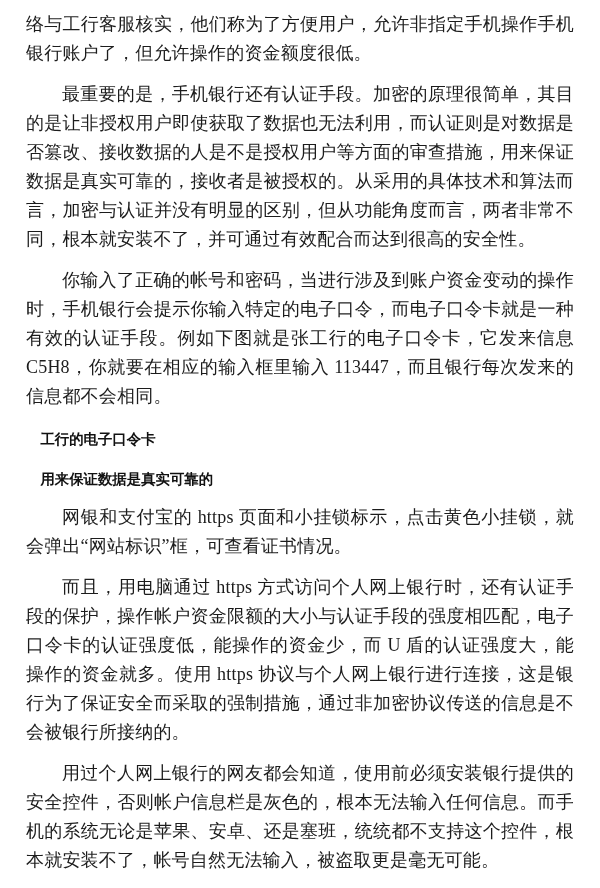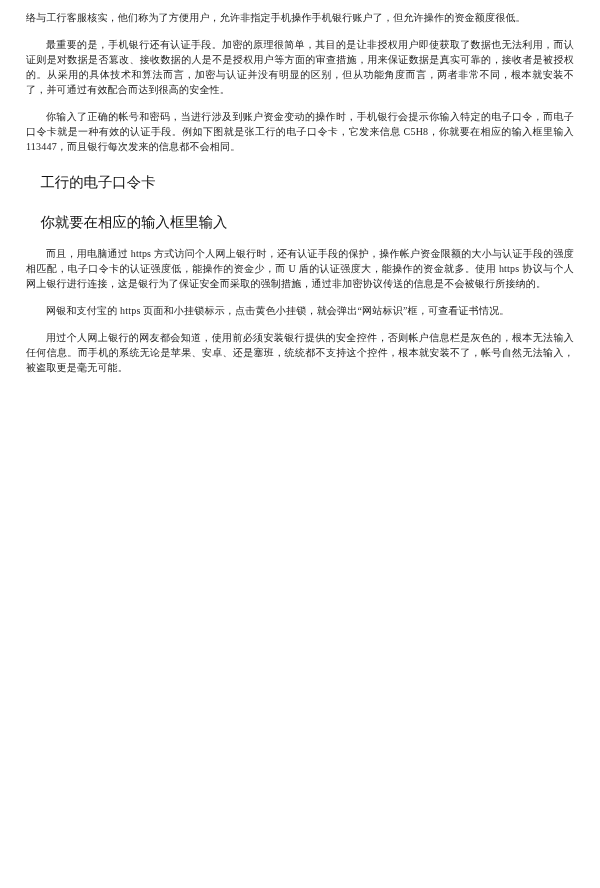--- a/index.html
+++ b/index.html
@@ -14,56 +14,56 @@
   }
   .page {
     width: 600px;
     min-height: 888px;
     box-sizing: border-box;
     padding: 10px 26px 12px 26px;
     background: #ffffff;
   }
   p.para {
     margin: 0 0 12px 0;
-    font-size: 10px;
-    line-height: 15px;
+    font-size: 18px;
+    line-height: 29px;
     text-align: justify;
     text-indent: 2em;
     letter-spacing: 0.2px;
     color: #1c1c1c;
   }
   p.para.noindent {
     text-indent: 0;
   }
   h3.heading {
     margin: 16px 0 12px 0;
     font-size: 14.4px;
     line-height: 24px;
-    font-weight: normal;
+    font-weight: bold;
     text-indent: 1em;
     color: #111111;
     font-family: "Liberation Sans", sans-serif;
   }
 </style>
 </head>
 <body>
 
 <div class="page">
 
   <p class="para noindent">络与工行客服核实，他们称为了方便用户，允许非指定手机操作手机银行账户了，但允许操作的资金额度很低。</p>
 
   <p class="para">最重要的是，手机银行还有认证手段。加密的原理很简单，其目的是让非授权用户即使获取了数据也无法利用，而认证则是对数据是否篡改、接收数据的人是不是授权用户等方面的审查措施，用来保证数据是真实可靠的，接收者是被授权的。从采用的具体技术和算法而言，加密与认证并没有明显的区别，但从功能角度而言，两者非常不同，根本就安装不了，并可通过有效配合而达到很高的安全性。</p>
 
   <p class="para">你输入了正确的帐号和密码，当进行涉及到账户资金变动的操作时，手机银行会提示你输入特定的电子口令，而电子口令卡就是一种有效的认证手段。例如下图就是张工行的电子口令卡，它发来信息 C5H8，你就要在相应的输入框里输入 113447，而且银行每次发来的信息都不会相同。</p>
 
   <h3 class="heading">工行的电子口令卡</h3>
 
 
-  <h3 class="heading">你就要在相应的输入框里输入</h3>
+  <h3 class="heading">用来保证数据是真实可靠的</h3>
 
 
+  <p class="para">网银和支付宝的 https 页面和小挂锁标示，点击黄色小挂锁，就会弹出“网站标识”框，可查看证书情况。</p>
+
   <p class="para">而且，用电脑通过 https 方式访问个人网上银行时，还有认证手段的保护，操作帐户资金限额的大小与认证手段的强度相匹配，电子口令卡的认证强度低，能操作的资金少，而 U 盾的认证强度大，能操作的资金就多。使用 https 协议与个人网上银行进行连接，这是银行为了保证安全而采取的强制措施，通过非加密协议传送的信息是不会被银行所接纳的。</p>
-
-  <p class="para">网银和支付宝的 https 页面和小挂锁标示，点击黄色小挂锁，就会弹出“网站标识”框，可查看证书情况。</p>
 
   <p class="para">用过个人网上银行的网友都会知道，使用前必须安装银行提供的安全控件，否则帐户信息栏是灰色的，根本无法输入任何信息。而手机的系统无论是苹果、安卓、还是塞班，统统都不支持这个控件，根本就安装不了，帐号自然无法输入，被盗取更是毫无可能。</p>
 
 </div>
 
 </body></html>

